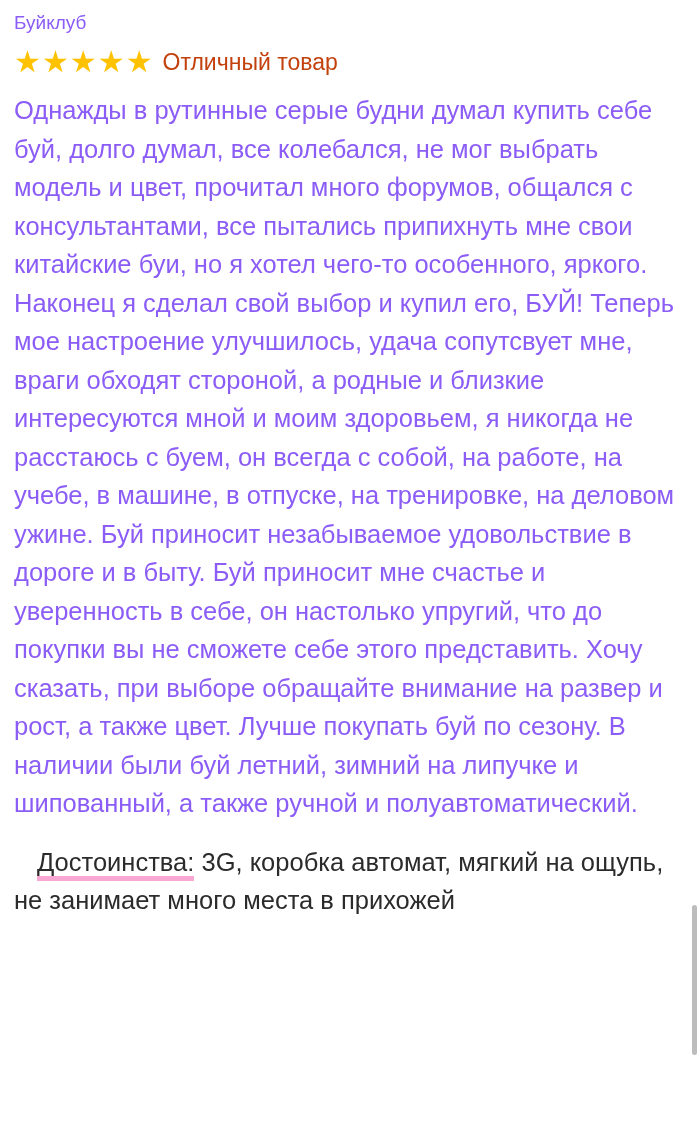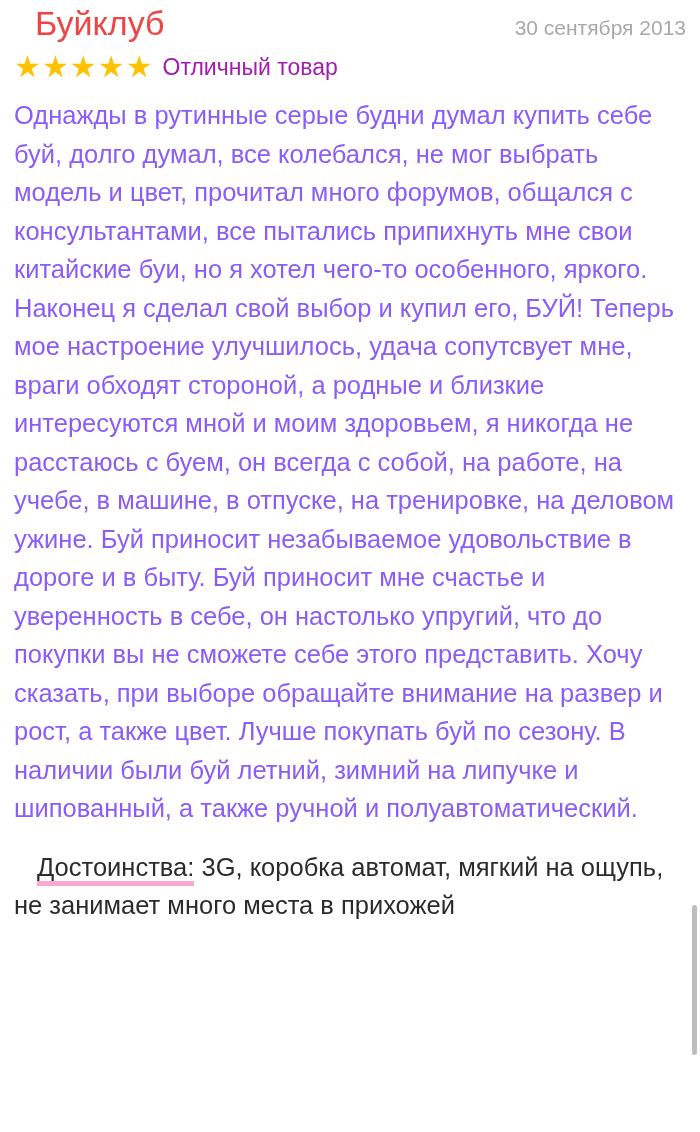--- a/index.html
+++ b/index.html
@@ -20,25 +20,24 @@
     box-sizing: border-box;
     width: 700px;
   }
   .review-header {
     display: flex;
     align-items: baseline;
     justify-content: space-between;
     width: 100%;
   }
   .author {
-    font-size: 34px;
-    color: #ef4444;
+    font-size: 19px;
+    color: #8b5cf6;
     line-height: 34px;
     white-space: nowrap;
-    margin-left: 21px;
   }
   .date {
     font-size: 21px;
     color: #a8a8a8;
     line-height: 34px;
     white-space: nowrap;
   }
   .rating-row {
     display: flex;
     align-items: center;
@@ -51,21 +50,21 @@
     line-height: 1;
   }
   .star {
     font-size: 30px;
     color: #ffc200;
     line-height: 30px;
     display: inline-block;
   }
   .rating-label {
     font-size: 23px;
-    color: #a21caf;
+    color: #c2410c;
     line-height: 30px;
   }
   .body-text {
     font-size: 25.5px;
     line-height: 38.5px;
     color: #8b5cf6;
     margin-top: 14px;
     text-align: left;
     word-spacing: 0px;
   }
@@ -90,21 +89,20 @@
     border-radius: 3px;
   }
 </style>
 </head>
 <body>
 
 <div class="review">
 
   <div class="review-header">
     <div class="author">Буйклуб</div>
-    <div class="date">30 сентября 2013</div>
   </div>
 
   <div class="rating-row">
     <div class="stars">
       <span class="star">★</span>
       <span class="star">★</span>
       <span class="star">★</span>
       <span class="star">★</span>
       <span class="star">★</span>
     </div>

